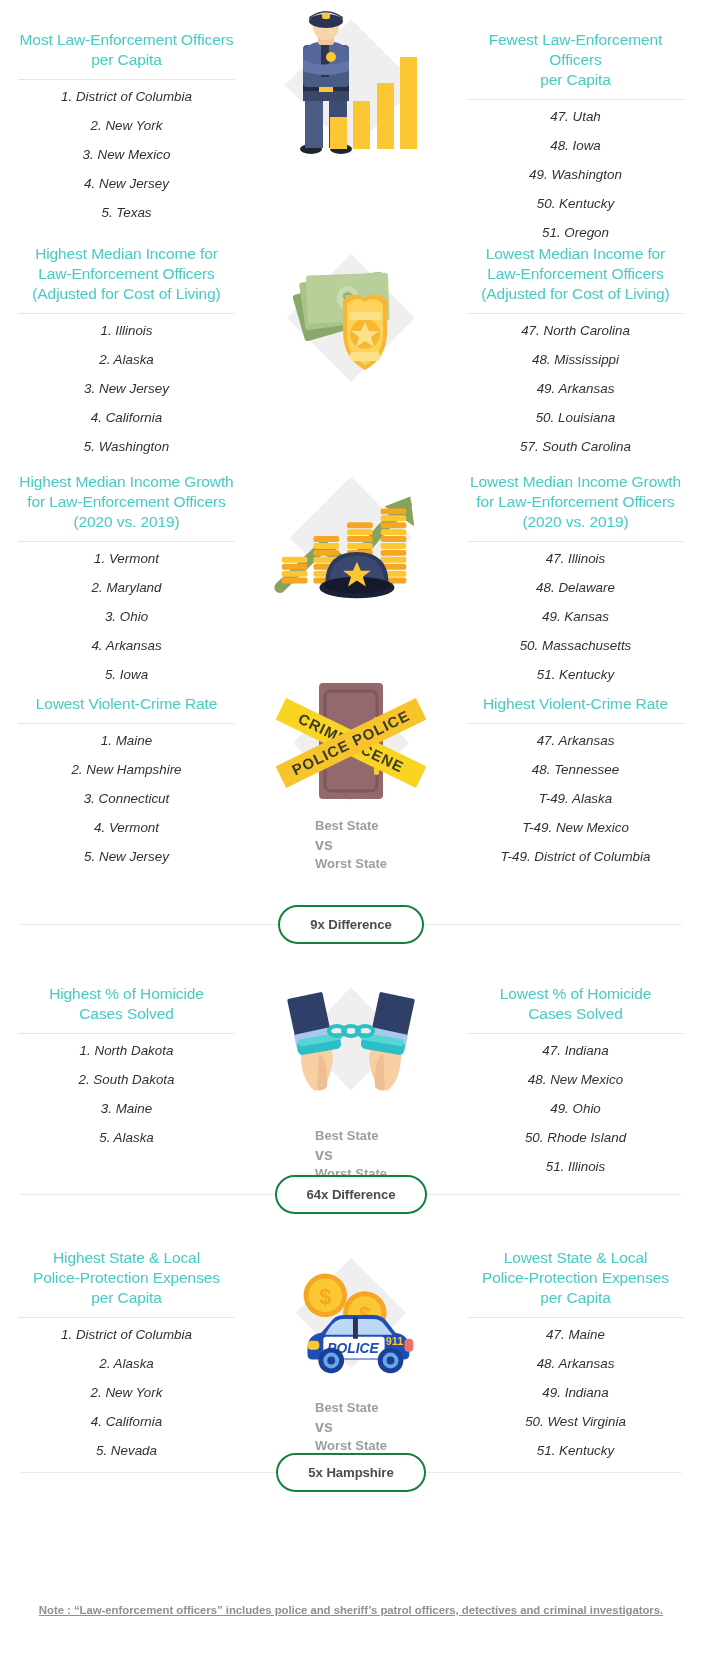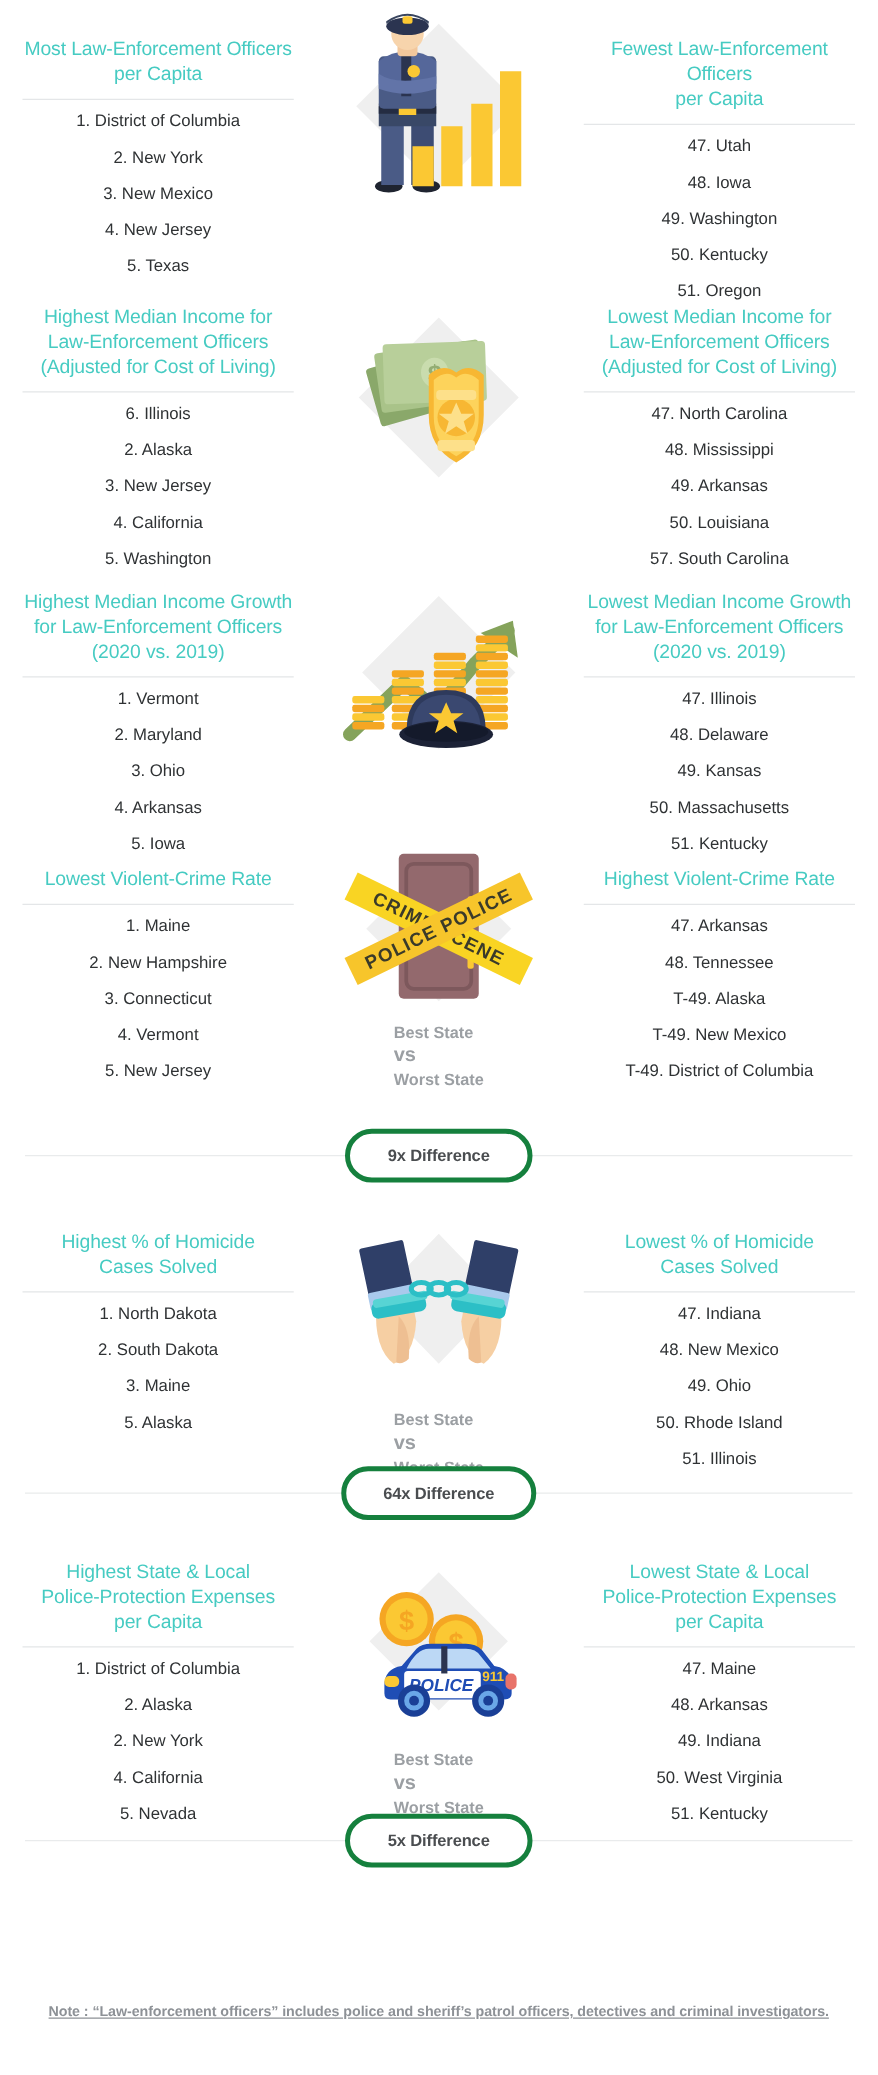--- a/index.html
+++ b/index.html
@@ -42,21 +42,21 @@
     font-weight: normal;
     line-height: 1.30;
     letter-spacing: -0.1px;
     padding-top: 2px;
   }
   .rule {
     height: 1px;
     background: #e4e6e8;
     margin: 9px 0 0 0;
   }
-  .list { margin-top: 2px; }
+  .list { margin-top: 2px; font-style: italic; }
   .list-item {
     font-size: 13.4px;
     color: #2f3234;
     line-height: 29px;
     white-space: nowrap;
   }
 
   
   .illus {
     position: relative;
@@ -93,21 +93,21 @@
     position: absolute;
     left: 20px; right: 20px;
     top: 50%;
     height: 1px;
     background: #e9ebec;
   }
   .pill {
     position: relative;
     z-index: 2;
     background: #ffffff;
-    border: 4px solid #15803d;
+    border: 2px solid #15803d;
     border-radius: 22px;
     padding: 10px 30px;
     font-size: 13.2px;
     font-weight: bold;
     color: #4a4d50;
     letter-spacing: -0.1px;
   }
 
   
   .footnote {
@@ -187,21 +187,21 @@
         <div class="list-item">51. Oregon</div>
       </div>
     </div>
   </div>
 
   <div class="section" style="height:230px;padding-top:14px">
     <div class="col">
       <div class="heading">Highest Median Income for<br>Law-Enforcement Officers<br>(Adjusted for Cost of Living)</div>
       <div class="rule"></div>
       <div class="list">
-        <div class="list-item">6. Illinois</div>
+        <div class="list-item">1. Illinois</div>
         <div class="list-item">2. Alaska</div>
         <div class="list-item">3. New Jersey</div>
         <div class="list-item">4. California</div>
         <div class="list-item">5. Washington</div>
       </div>
     </div>
 
     <div class="col-mid">
       <div class="illus" style="margin-top:4px">
         <svg width="168" height="150" viewBox="0 0 168 150">
@@ -512,18 +512,18 @@
         <div class="list-item">47. Maine</div>
         <div class="list-item">48. Arkansas</div>
         <div class="list-item">49. Indiana</div>
         <div class="list-item">50. West Virginia</div>
         <div class="list-item">51. Kentucky</div>
       </div>
     </div>
   </div>
 
   <div class="diffrow" style="margin-top:12px">
-    <div class="pill">5x Difference</div>
+    <div class="pill">5x Hampshire</div>
   </div>
 
   <div class="footnote">Note : “Law-enforcement officers” includes police and sheriff’s patrol officers, detectives and criminal investigators.</div>
 
 </div>
 
 </body></html>

